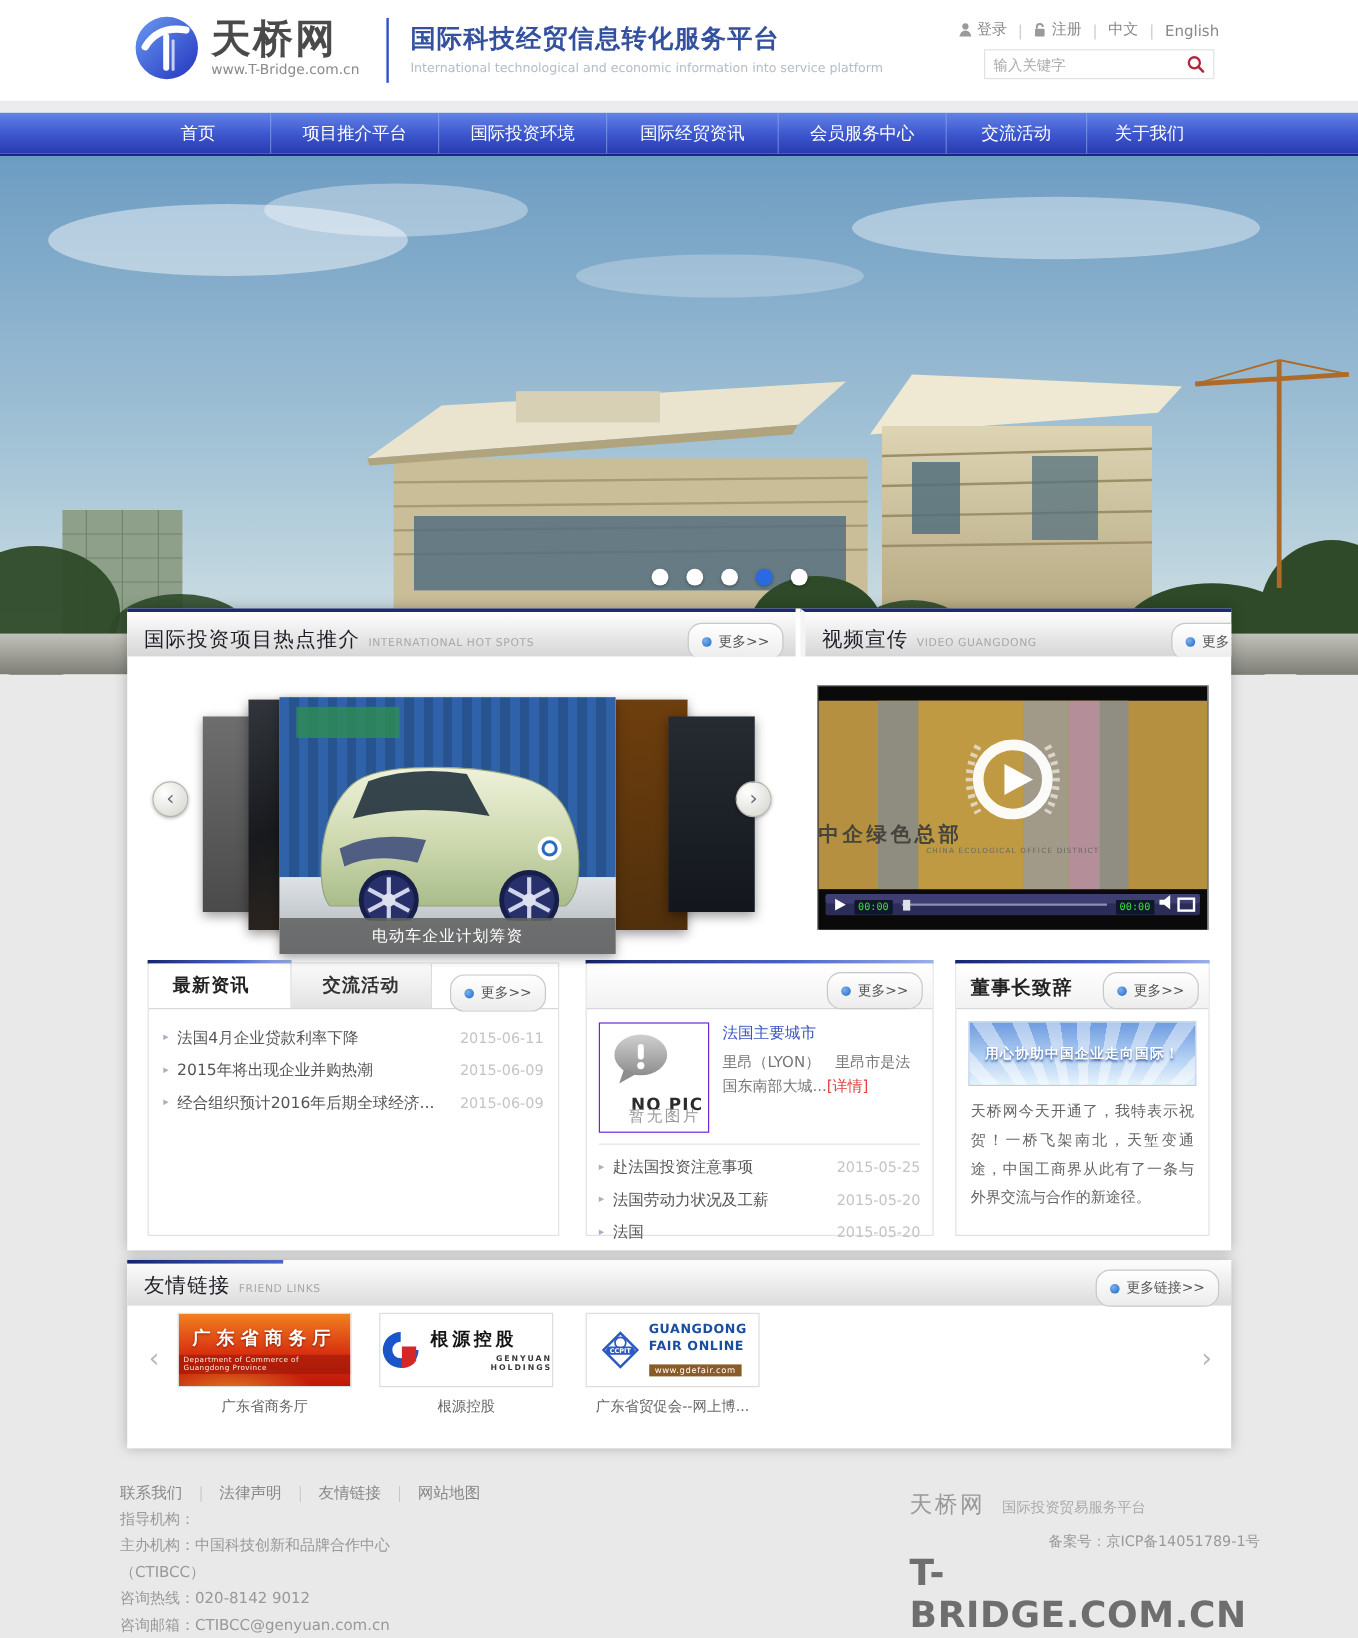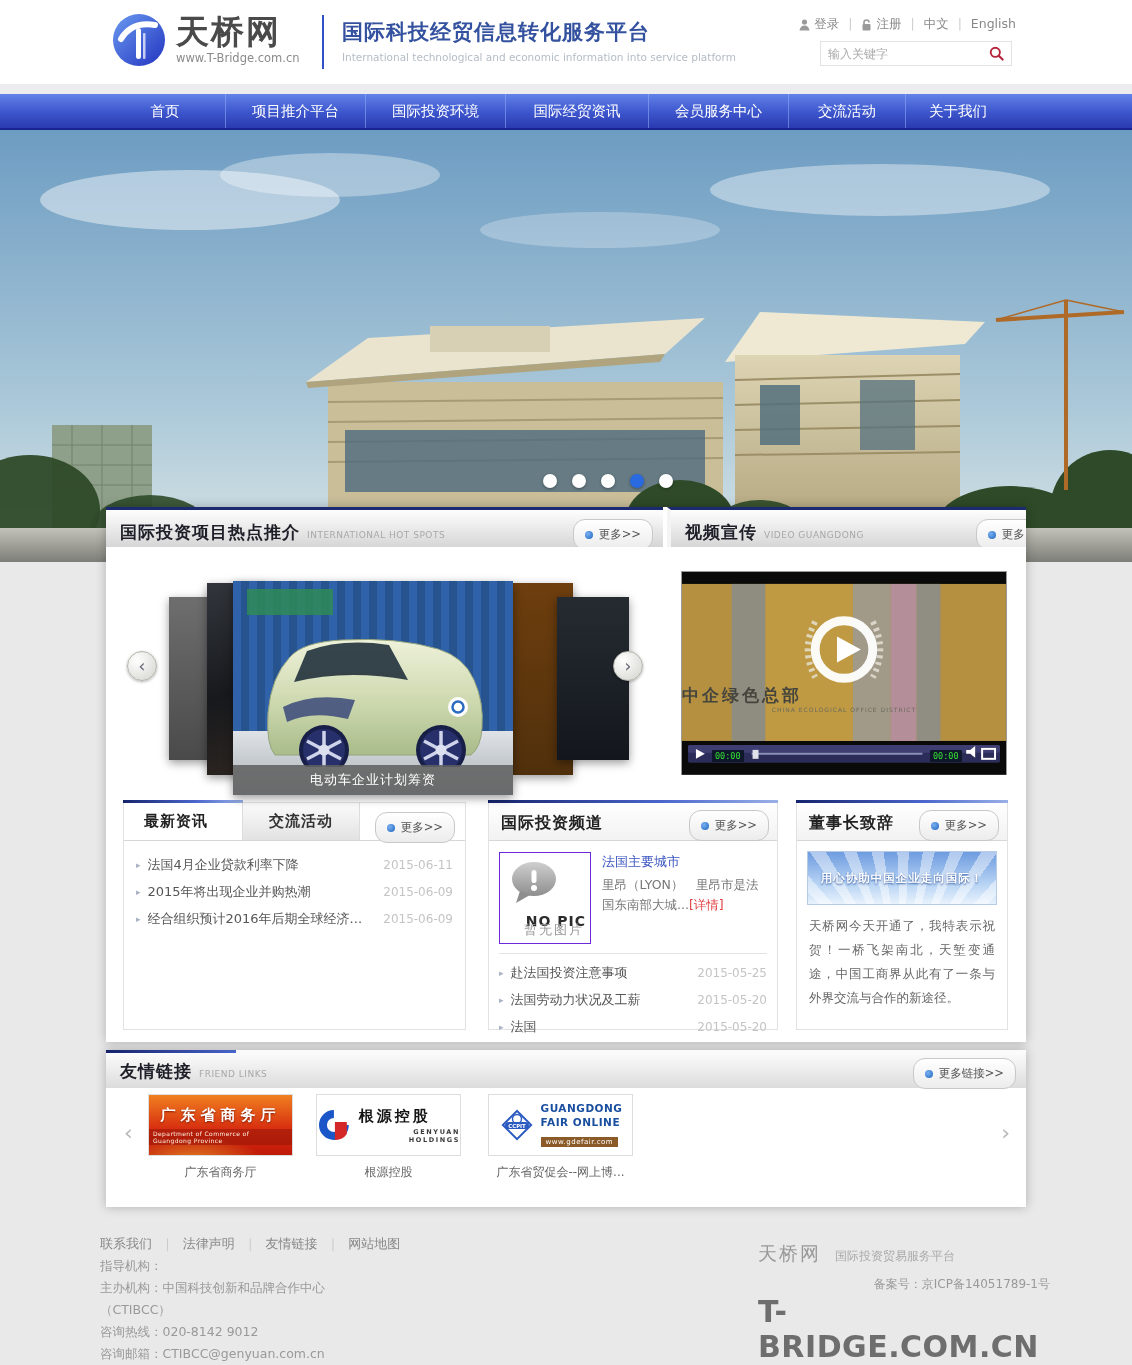--- a/index.html
+++ b/index.html
@@ -8,21 +8,21 @@
 
   
   .header{height:84px;background:#fff;position:relative}
   .logo{position:absolute;left:112px;top:13px;display:flex;align-items:center;cursor:pointer}
   .logo-txt{margin-left:10px}
   .logo-name{font-size:33px;font-weight:bold;color:#4a4a4a;letter-spacing:2px;line-height:1.05}
   .logo-url{font-size:11.5px;color:#8a8a8a;margin-top:1px}
   .title-block{position:absolute;left:322px;top:15px;border-left:2px solid #3050c8;padding:3px 0 0 18px;height:54px}
   .site-title{font-size:21px;font-weight:bold;color:#33519e;letter-spacing:1px}
   .site-sub{font-size:10.5px;color:#b4bcc6;margin-top:5px}
-  .top-links{position:absolute;right:116px;top:16px;font-size:12.5px;color:#888;display:flex;align-items:flex-start;gap:9px}
+  .top-links{position:absolute;right:116px;top:16px;font-size:12.5px;color:#888;display:flex;align-items:flex-end;gap:9px}
   .top-links .tl{display:flex;align-items:center;gap:4px;cursor:pointer}
   .tl-sep{color:#ccc}
   .search-box{position:absolute;right:120px;top:41px;width:192px;height:25px;border:1px solid #e2e2e2;background:#fff;display:flex;align-items:center;padding:0 7px}
   .search-box input{border:none;outline:none;flex:1;font-size:12px;color:#888;background:transparent;font-family:inherit}
   .search-box input::placeholder{color:#aaa}
   .strip{height:10px;background:#ececee}
 
   
   .nav{height:36px;background:linear-gradient(#6282e8 0%,#3c55cc 55%,#2a3ab0 100%);border-bottom:2px solid #1a2490;display:flex;padding-left:105px}
   .nav-item{color:#fff;font-size:14.5px;display:flex;align-items:center;justify-content:center;cursor:pointer}
@@ -38,21 +38,21 @@
   .dots{position:absolute;left:543px;bottom:74px;display:flex;gap:15px}
   .dot{width:14px;height:14px;border-radius:50%;background:#fff;box-shadow:0 1px 3px rgba(0,0,0,.35);cursor:pointer}
   .dot.active{background:#2a6ae0}
 
   
   .main-panel{position:relative;width:920px;margin:-55px auto 0;height:535px;background:#fff;box-shadow:0 0 10px rgba(0,0,0,.25);z-index:5}
   .sec-head{position:absolute;top:0;height:40px;background:linear-gradient(#fefefe,#d6d6d6);border-top:3px solid #1c2a72;overflow:hidden}
   .sec-head.left{left:0;width:557px}
   .sec-head.right{left:561px;width:359px;border-left:4px solid #f4f4f4}
   .sec-title{padding:11px 0 0 14px;display:flex;align-items:baseline}
-  .sec-cn{font-size:17px;font-weight:bold;color:#1e1e28;letter-spacing:1px}
+  .sec-cn{font-size:17px;font-weight:normal;color:#1e1e28;letter-spacing:1px}
   .sec-en{font-size:9px;color:#a8a8a8;margin-left:7px;letter-spacing:.5px}
   .pill{position:absolute;right:10px;top:9px;height:31px;border:1px solid #c8c8c8;border-radius:12px;background:linear-gradient(#fff,#ececec);display:flex;align-items:center;padding:0 11px;font-size:11.5px;color:#555;gap:6px;cursor:pointer;white-space:nowrap}
   .dot-ico{width:8px;height:8px;border-radius:50%;background:radial-gradient(circle at 35% 35%,#7ab0f0,#1e66c0);flex:0 0 auto}
   .sec-head.right .pill{right:-30px}
 
   
   .carousel{position:absolute;left:15px;top:58px;width:545px;height:228px}
   .slide{position:absolute;box-shadow:0 3px 9px rgba(0,0,0,.4)}
   .s1{left:48px;top:32px;width:72px;height:163px;background:linear-gradient(#6e6e6e,#4a4a4a)}
   .s2{left:86px;top:18px;width:62px;height:192px;background:linear-gradient(160deg,#32363c,#17191d 55%,#2e2620)}
@@ -444,21 +444,20 @@
         <span class="tri" data-interactable="false">▸</span>
         <span class="nt" data-interactable="false">经合组织预计2016年后期全球经济...</span>
         <span class="nd" data-interactable="false">2015-06-09</span>
       </div>
     </div>
   </div>
 
   <div class="box invest-box" data-interactable="false">
     <div class="box-topline" data-interactable="false"></div>
     <div class="box-head" data-interactable="false">
-      <div class="box-title" data-interactable="false">国际投资频道</div>
       <div class="pill" data-interactable="true">
         <span class="dot-ico" data-interactable="false"></span>
         <span data-interactable="false">更多&gt;&gt;</span>
       </div>
     </div>
     <div class="featured" data-interactable="true">
       <div class="nopic" data-interactable="false">
         <svg width="52" height="52" viewBox="0 0 52 52" data-interactable="false">
           <defs>
               <linearGradient id="bub" x1="0" y1="0" x2="0" y2="1">

